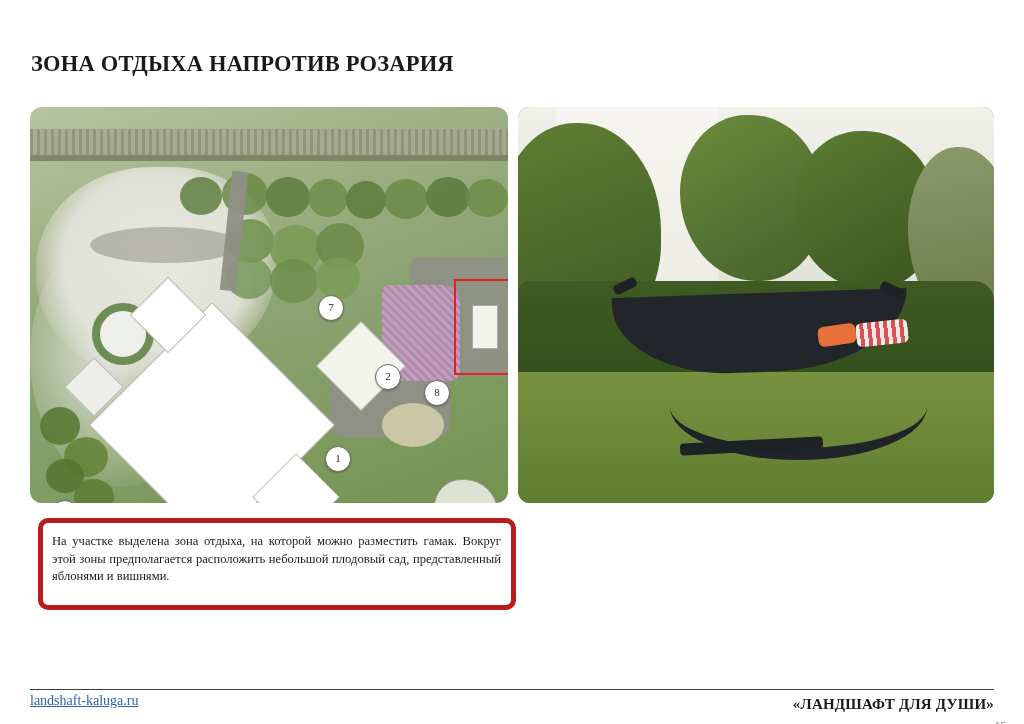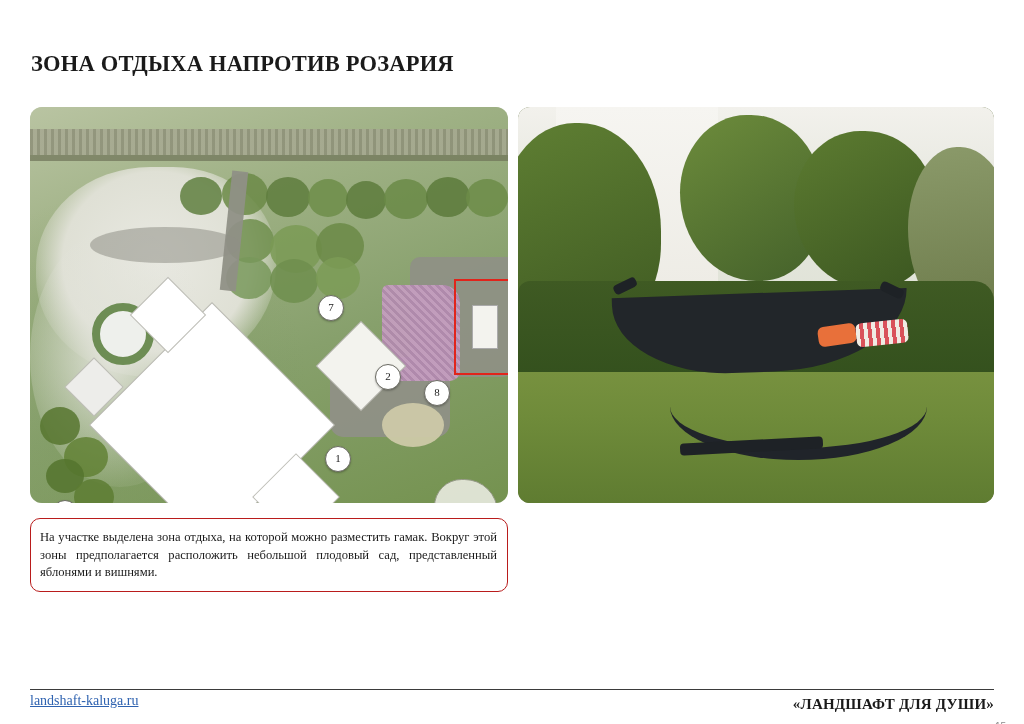--- a/index.html
+++ b/index.html
@@ -209,25 +209,25 @@
     border-radius: 50%;
   }
   .cushion {
     position: absolute;
     border-radius: 6px;
   }
 
   
   .caption-box {
     position: absolute;
-    left: 30px;
+    left: 38px;
     top: 497px;
     width: 478px;
-    height: 74px;
-    border: 1px solid #b91c1c;
+    height: 92px;
+    border: 5px solid #b91c1c;
     border-radius: 10px;
     box-sizing: border-box;
     background: #ffffff;
   }
   .caption-text {
     position: absolute;
     left: 9px;
     top: 10px;
     right: 10px;
     font-family: "Liberation Serif", serif;

